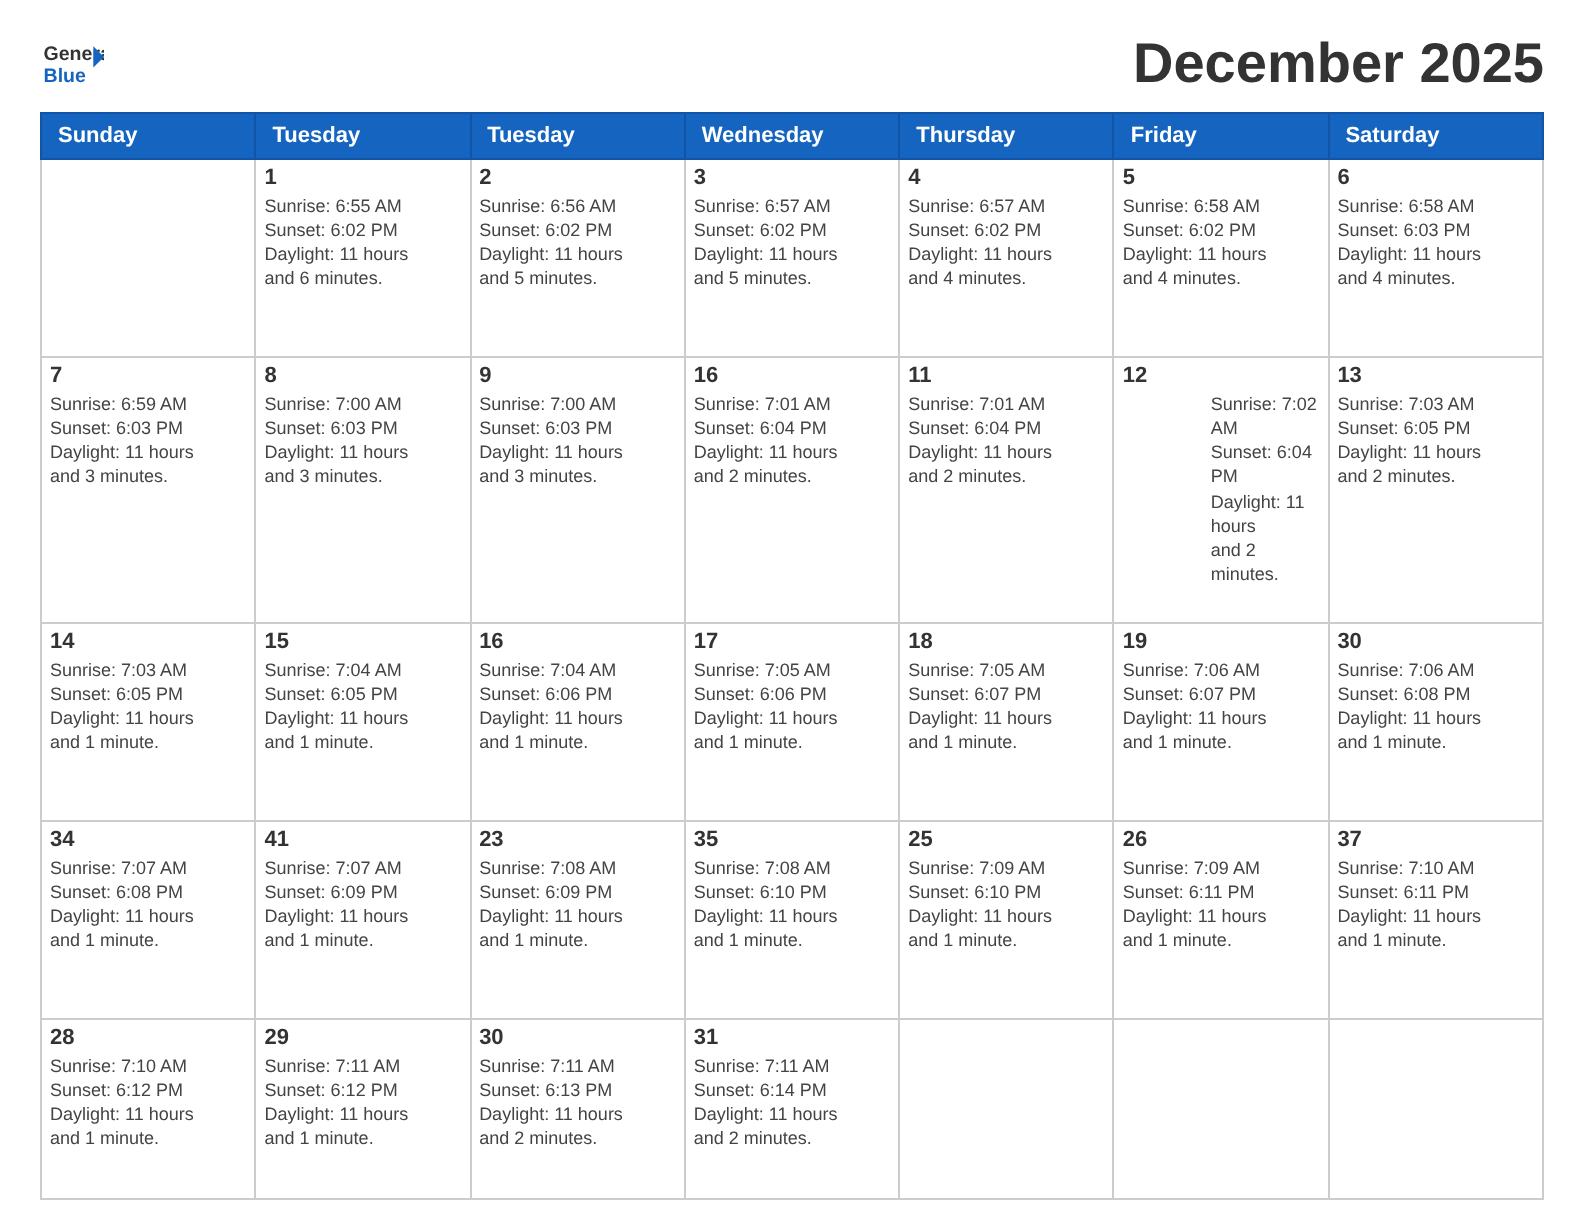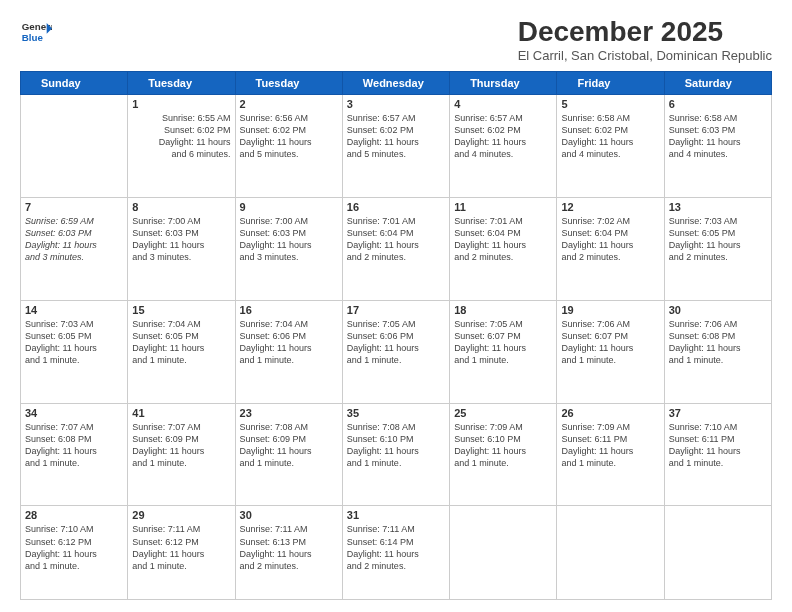--- a/index.html
+++ b/index.html
@@ -26,20 +26,21 @@
     .logo {
       display: flex;
       align-items: center;
       gap: 4px;
     }
     .logo-icon {
       width: 32px;
       height: 32px;
     }
     .title-area {
+      text-align: right;
     }
     .month-title {
       font-size: 28px;
       font-weight: bold;
       color: #333;
     }
     .location-title {
       font-size: 13px;
       color: #555;
     }
@@ -47,21 +48,21 @@
       width: 100%;
       border-collapse: collapse;
       table-layout: fixed;
       flex: 1;
     }
     th {
       background-color: #1565c0;
       color: #fff;
       font-size: 11px;
       font-weight: bold;
-      padding: 5px 20px;
+      padding: 5px 8px;
       text-align: left;
       border: 1px solid #1055a8;
     }
     td {
       border: 1px solid #ccc;
       vertical-align: top;
       padding: 3px 4px;
       font-size: 9.5px;
       color: #333;
       height: 88px;
@@ -88,42 +89,41 @@
     <div class="logo">
       <svg class="logo-icon" viewBox="0 0 36 36">
 
         <text x="2" y="16" font-size="11" font-weight="bold" fill="#333">General</text>
         <text x="2" y="28" font-size="11" font-weight="bold" fill="#1565c0">Blue</text>
         <polygon points="30,8 36,14 30,20" fill="#1565c0"></polygon>
       </svg>
     </div>
     <div class="title-area">
       <div class="month-title">December 2025</div>
-      <div class="location-title">El Carril, San Cristobal, Dominican Republic</div>
     </div>
   </div>
 
   <table>
     <thead>
       <tr>
           <th>Sunday</th>
           <th>Tuesday</th>
           <th>Tuesday</th>
           <th>Wednesday</th>
           <th>Thursday</th>
           <th>Friday</th>
           <th>Saturday</th>
         </tr>
     </thead>
     <tbody id="cal-body">
         <tr>
           <td class="empty"></td>
           <td>
             <span class="day-num">1</span>
-            <div class="day-info" style="white-space: pre-line; text-align: right;">Sunrise: 6:55 AM
+            <div class="day-info" style="white-space: pre-line;">Sunrise: 6:55 AM
 Sunset: 6:02 PM
 Daylight: 11 hours
 and 6 minutes.</div>
           </td>
           <td>
             <span class="day-num">2</span>
             <div class="day-info" style="white-space: pre-line;">Sunrise: 6:56 AM
 Sunset: 6:02 PM
 Daylight: 11 hours
 and 5 minutes.</div>
@@ -153,21 +153,21 @@
             <span class="day-num">6</span>
             <div class="day-info" style="white-space: pre-line;">Sunrise: 6:58 AM
 Sunset: 6:03 PM
 Daylight: 11 hours
 and 4 minutes.</div>
           </td>
         </tr>
         <tr>
           <td>
             <span class="day-num">7</span>
-            <div class="day-info" style="white-space: pre-line; font-style: italic;">Sunrise: 6:59 AM
+            <div class="day-info" style="white-space: pre-line;">Sunrise: 6:59 AM
 Sunset: 6:03 PM
 Daylight: 11 hours
 and 3 minutes.</div>
           </td>
           <td>
             <span class="day-num">8</span>
             <div class="day-info" style="white-space: pre-line;">Sunrise: 7:00 AM
 Sunset: 6:03 PM
 Daylight: 11 hours
 and 3 minutes.</div>
@@ -188,21 +188,21 @@
           </td>
           <td>
             <span class="day-num">11</span>
             <div class="day-info" style="white-space: pre-line;">Sunrise: 7:01 AM
 Sunset: 6:04 PM
 Daylight: 11 hours
 and 2 minutes.</div>
           </td>
           <td>
             <span class="day-num">12</span>
-            <div class="day-info" style="white-space: pre-line;">Sunrise: 7:02 AM
+            <div class="day-info" style="white-space: pre-line; margin-left: 44px;">Sunrise: 7:02 AM
 Sunset: 6:04 PM
 Daylight: 11 hours
 and 2 minutes.</div>
           </td>
           <td>
             <span class="day-num">13</span>
             <div class="day-info" style="white-space: pre-line;">Sunrise: 7:03 AM
 Sunset: 6:05 PM
 Daylight: 11 hours
 and 2 minutes.</div>

